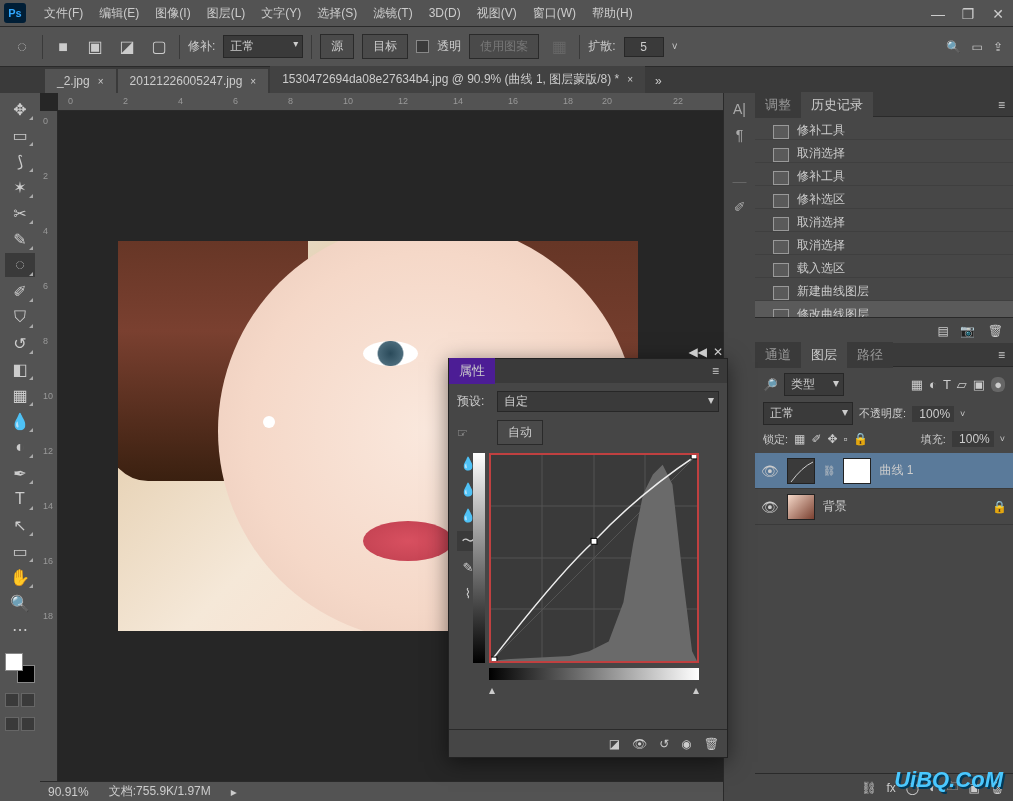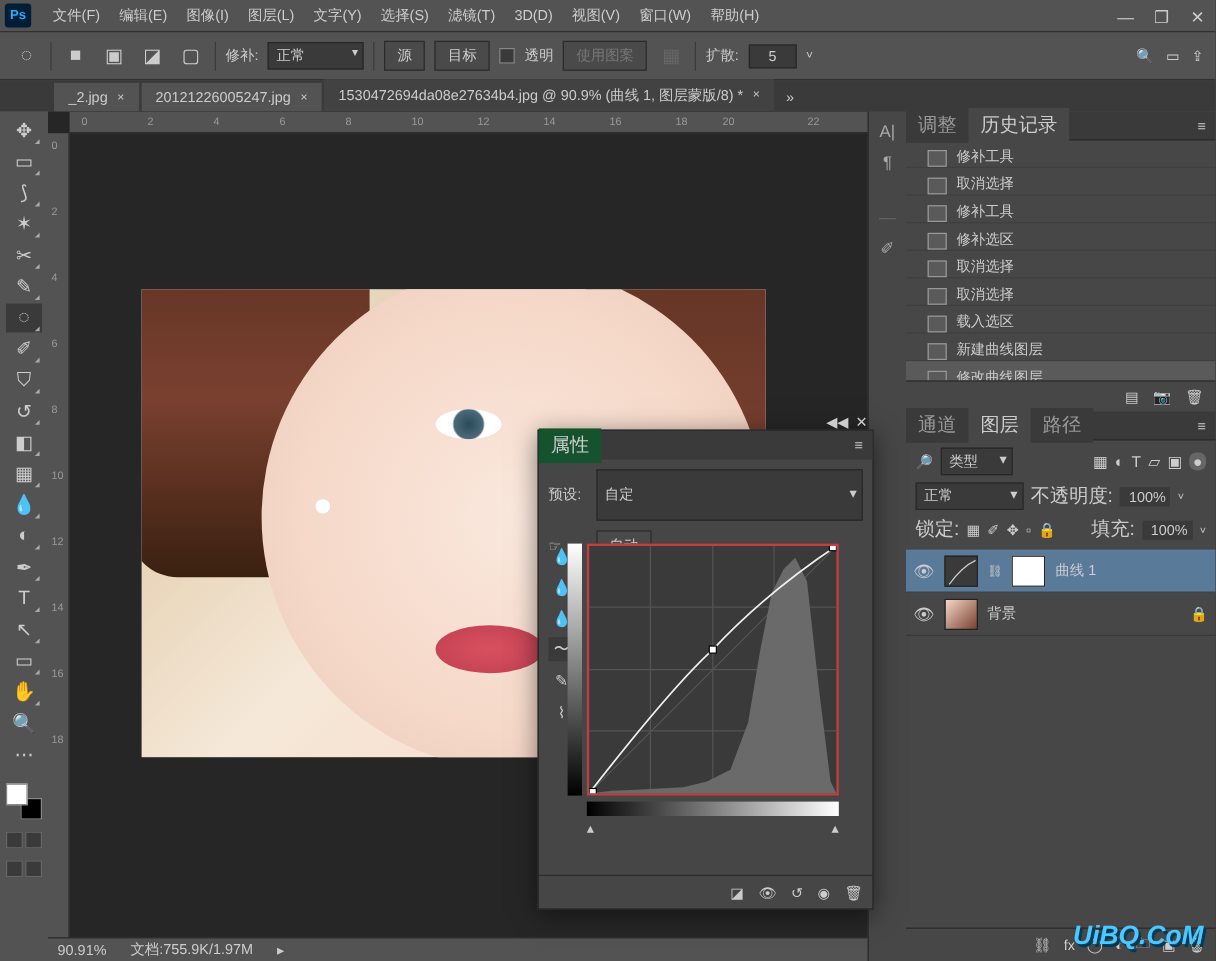--- a/index.html
+++ b/index.html
@@ -46,60 +46,60 @@
 .hair2{position:absolute;right:-30px;top:-80px;width:180px;height:220px;background:linear-gradient(180deg,#5a3020 0%,#7a4030 100%);border-radius:0 0 40px 60px}
 .eye1{position:absolute;left:245px;top:100px;width:55px;height:25px;background:radial-gradient(circle at 50% 50%,#2a4a5a 0%,#4a6a7a 40%,#fff 45%,#fff 100%);border-radius:50%}
 .eye2{position:absolute;left:410px;top:160px;width:55px;height:25px;background:radial-gradient(circle at 50% 50%,#2a4a5a 0%,#4a6a7a 40%,#fff 45%,#fff 100%);border-radius:50%}
 .lips{position:absolute;left:245px;top:280px;width:90px;height:40px;background:radial-gradient(ellipse,#d85060 0%,#c04050 100%);border-radius:50%}
 .earring{position:absolute;left:145px;top:175px;width:12px;height:12px;background:#fff;border-radius:50%}
 .status{position:absolute;bottom:0;left:0;right:0;height:20px;background:#535353;border-top:1px solid #2a2a2a;display:flex;align-items:center;padding-left:8px;gap:20px;font-size:11px}
 .right-panels{width:258px;background:#474747;display:flex;flex-direction:column}
 .panel-strip{width:32px;background:#474747;border-left:1px solid #2a2a2a;position:absolute;right:258px;top:93px;bottom:0;display:flex;flex-direction:column;align-items:center;padding-top:8px;gap:10px}
 .panel-strip div{font-size:14px;color:#aaa}
 .panel-header{height:24px;background:#3a3a3a;display:flex;align-items:center;border-bottom:1px solid #2a2a2a}
-.panel-tab{padding:4px 10px;font-size:16px;background:#474747}
+.panel-tab{padding:4px 10px;font-size:13px;background:#474747}
 .panel-tab.inactive{background:#3a3a3a;color:#999}
 .panel-menu{margin-left:auto;padding:4px 8px;font-size:12px}
 .history-list{height:200px;overflow:hidden}
 .hist-item{height:23px;display:flex;align-items:flex-end;padding-left:18px;gap:8px;border-bottom:1px solid #3f3f3f}
 .hist-item.active{background:#5a5a5a}
 .hist-icon{width:16px;height:14px;border:1px solid #999;background:#5a5a5a}
 .hist-bottom{height:26px;display:flex;justify-content:flex-end;align-items:center;gap:12px;padding-right:10px;border-top:1px solid #2a2a2a}
 .layers-header{height:24px;background:#3a3a3a;display:flex;align-items:center;border-bottom:1px solid #2a2a2a}
 .layers-controls{padding:6px 8px;display:flex;flex-direction:column;gap:6px}
 .lc-row{display:flex;align-items:center;gap:6px}
 .lc-select{background:#3a3a3a;border:1px solid #272727;padding:2px 6px;flex:1;position:relative}
 .lc-select::after{content:"▾";position:absolute;right:4px}
 .lc-icons{display:flex;gap:6px;margin-left:auto}
 .lc-icons span{font-size:13px}
-.lc-label{font-size:16px}
+.lc-label{font-size:11px}
 .lc-val{background:#3a3a3a;padding:1px 4px;min-width:42px;display:inline-block;text-align:right}
 .layer-list{flex:1}
 .layer{height:36px;display:flex;align-items:center;padding:0 6px;gap:8px;border-bottom:1px solid #3a3a3a}
 .layer.active{background:#5a7a9a;color:#fff}
 .layer-eye{font-size:14px}
 .layer-thumb{width:28px;height:26px;background:#888;border:1px solid #222}
 .layer-thumb.curves{background:#3a3a3a;position:relative}
 .layer-thumb.face-t{background:linear-gradient(135deg,#f5d8c8,#7a4030)}
 .layer-link{font-size:10px}
 .layer-mask{width:28px;height:26px;background:#fff;border:1px solid #222}
 .layer-lock{margin-left:auto;font-size:12px}
 .layers-bottom{height:28px;display:flex;justify-content:flex-end;align-items:center;gap:10px;padding-right:8px;border-top:1px solid #2a2a2a}
 .watermark{position:absolute;right:10px;bottom:8px;font-size:22px;font-weight:bold;font-style:italic;color:#4ac8ff;text-shadow:2px 2px 0 #003a5a}
 
 .props{position:absolute;left:448px;top:358px;width:280px;height:400px;background:#464646;border:1px solid #222;box-shadow:0 4px 20px rgba(0,0,0,.5);display:flex;flex-direction:column}
 .props-tabs{height:24px;background:#3a3a3a;display:flex;align-items:center}
-.props-tabs .panel-tab{background:#14532d}
+.props-tabs .panel-tab{background:#4c1d95}
 .props-close{position:absolute;right:4px;top:-14px;display:flex;gap:6px;font-size:10px;color:#aaa}
 .props-title{height:30px;display:flex;align-items:center;padding:0 8px;gap:8px;border-bottom:1px solid #3a3a3a}
 .props-title-icon{width:18px;height:16px;border:1px solid #999}
 .props-body{flex:1;padding:8px;display:flex;flex-direction:column;gap:8px;position:relative}
 .props-row{display:flex;align-items:center;gap:8px}
 .props-row label{width:32px;font-size:12px}
-.props-select{flex:1;background:#3a3a3a;border:1px solid #272727;padding:12px 6px;position:relative}
+.props-select{flex:1;background:#3a3a3a;border:1px solid #272727;padding:1px 6px;position:relative}
 .props-select::after{content:"▾";position:absolute;right:4px}
 .props-btn{background:#4a4a4a;border:1px solid #2a2a2a;padding:3px 10px}
 .curves-tools{position:absolute;left:8px;top:70px;display:flex;flex-direction:column;gap:6px}
 .curves-tools div{width:22px;height:20px;display:flex;align-items:center;justify-content:center;font-size:13px}
 .curves-tools div.active{background:#3a3a3a}
 .curves-graph{position:absolute;left:40px;top:70px;width:210px;height:210px;background:#3a3a3a;border:2px solid #c04040}
 .curves-grid{position:absolute;inset:0}
 .curves-grid line{stroke:#555;stroke-width:1}
 .curves-hist{position:absolute;inset:0}
 .curves-curve{position:absolute;inset:0}

